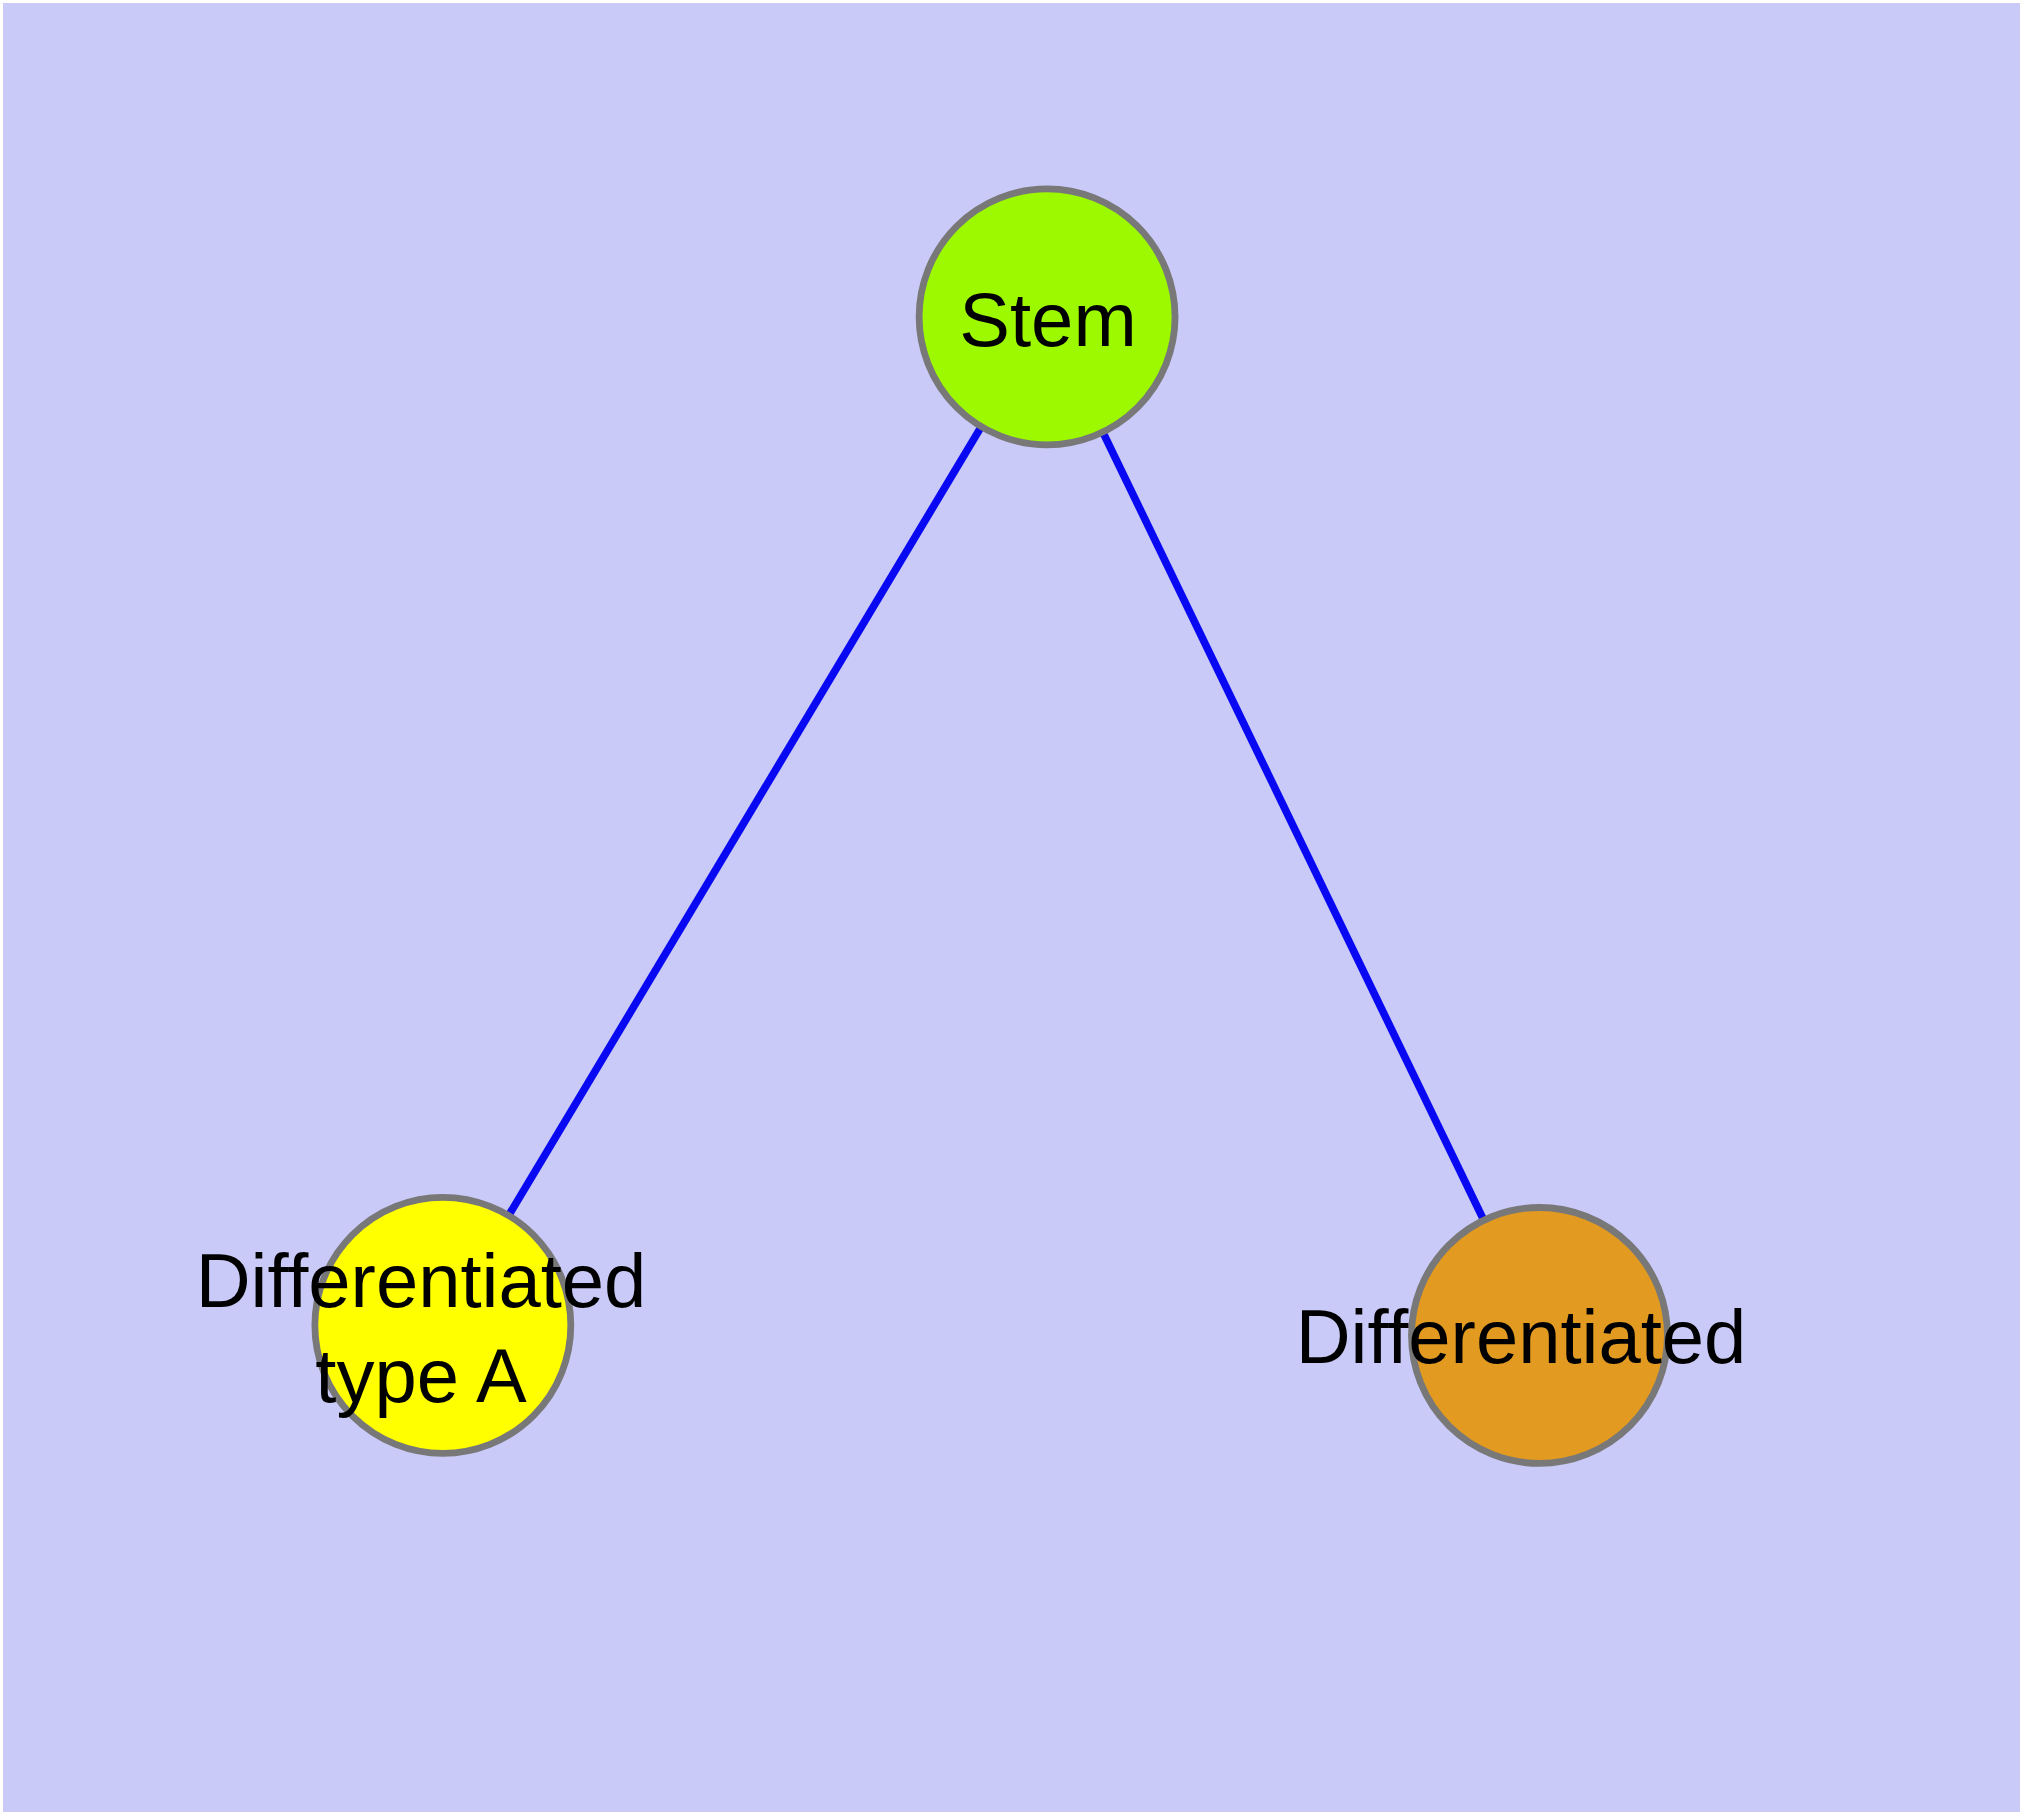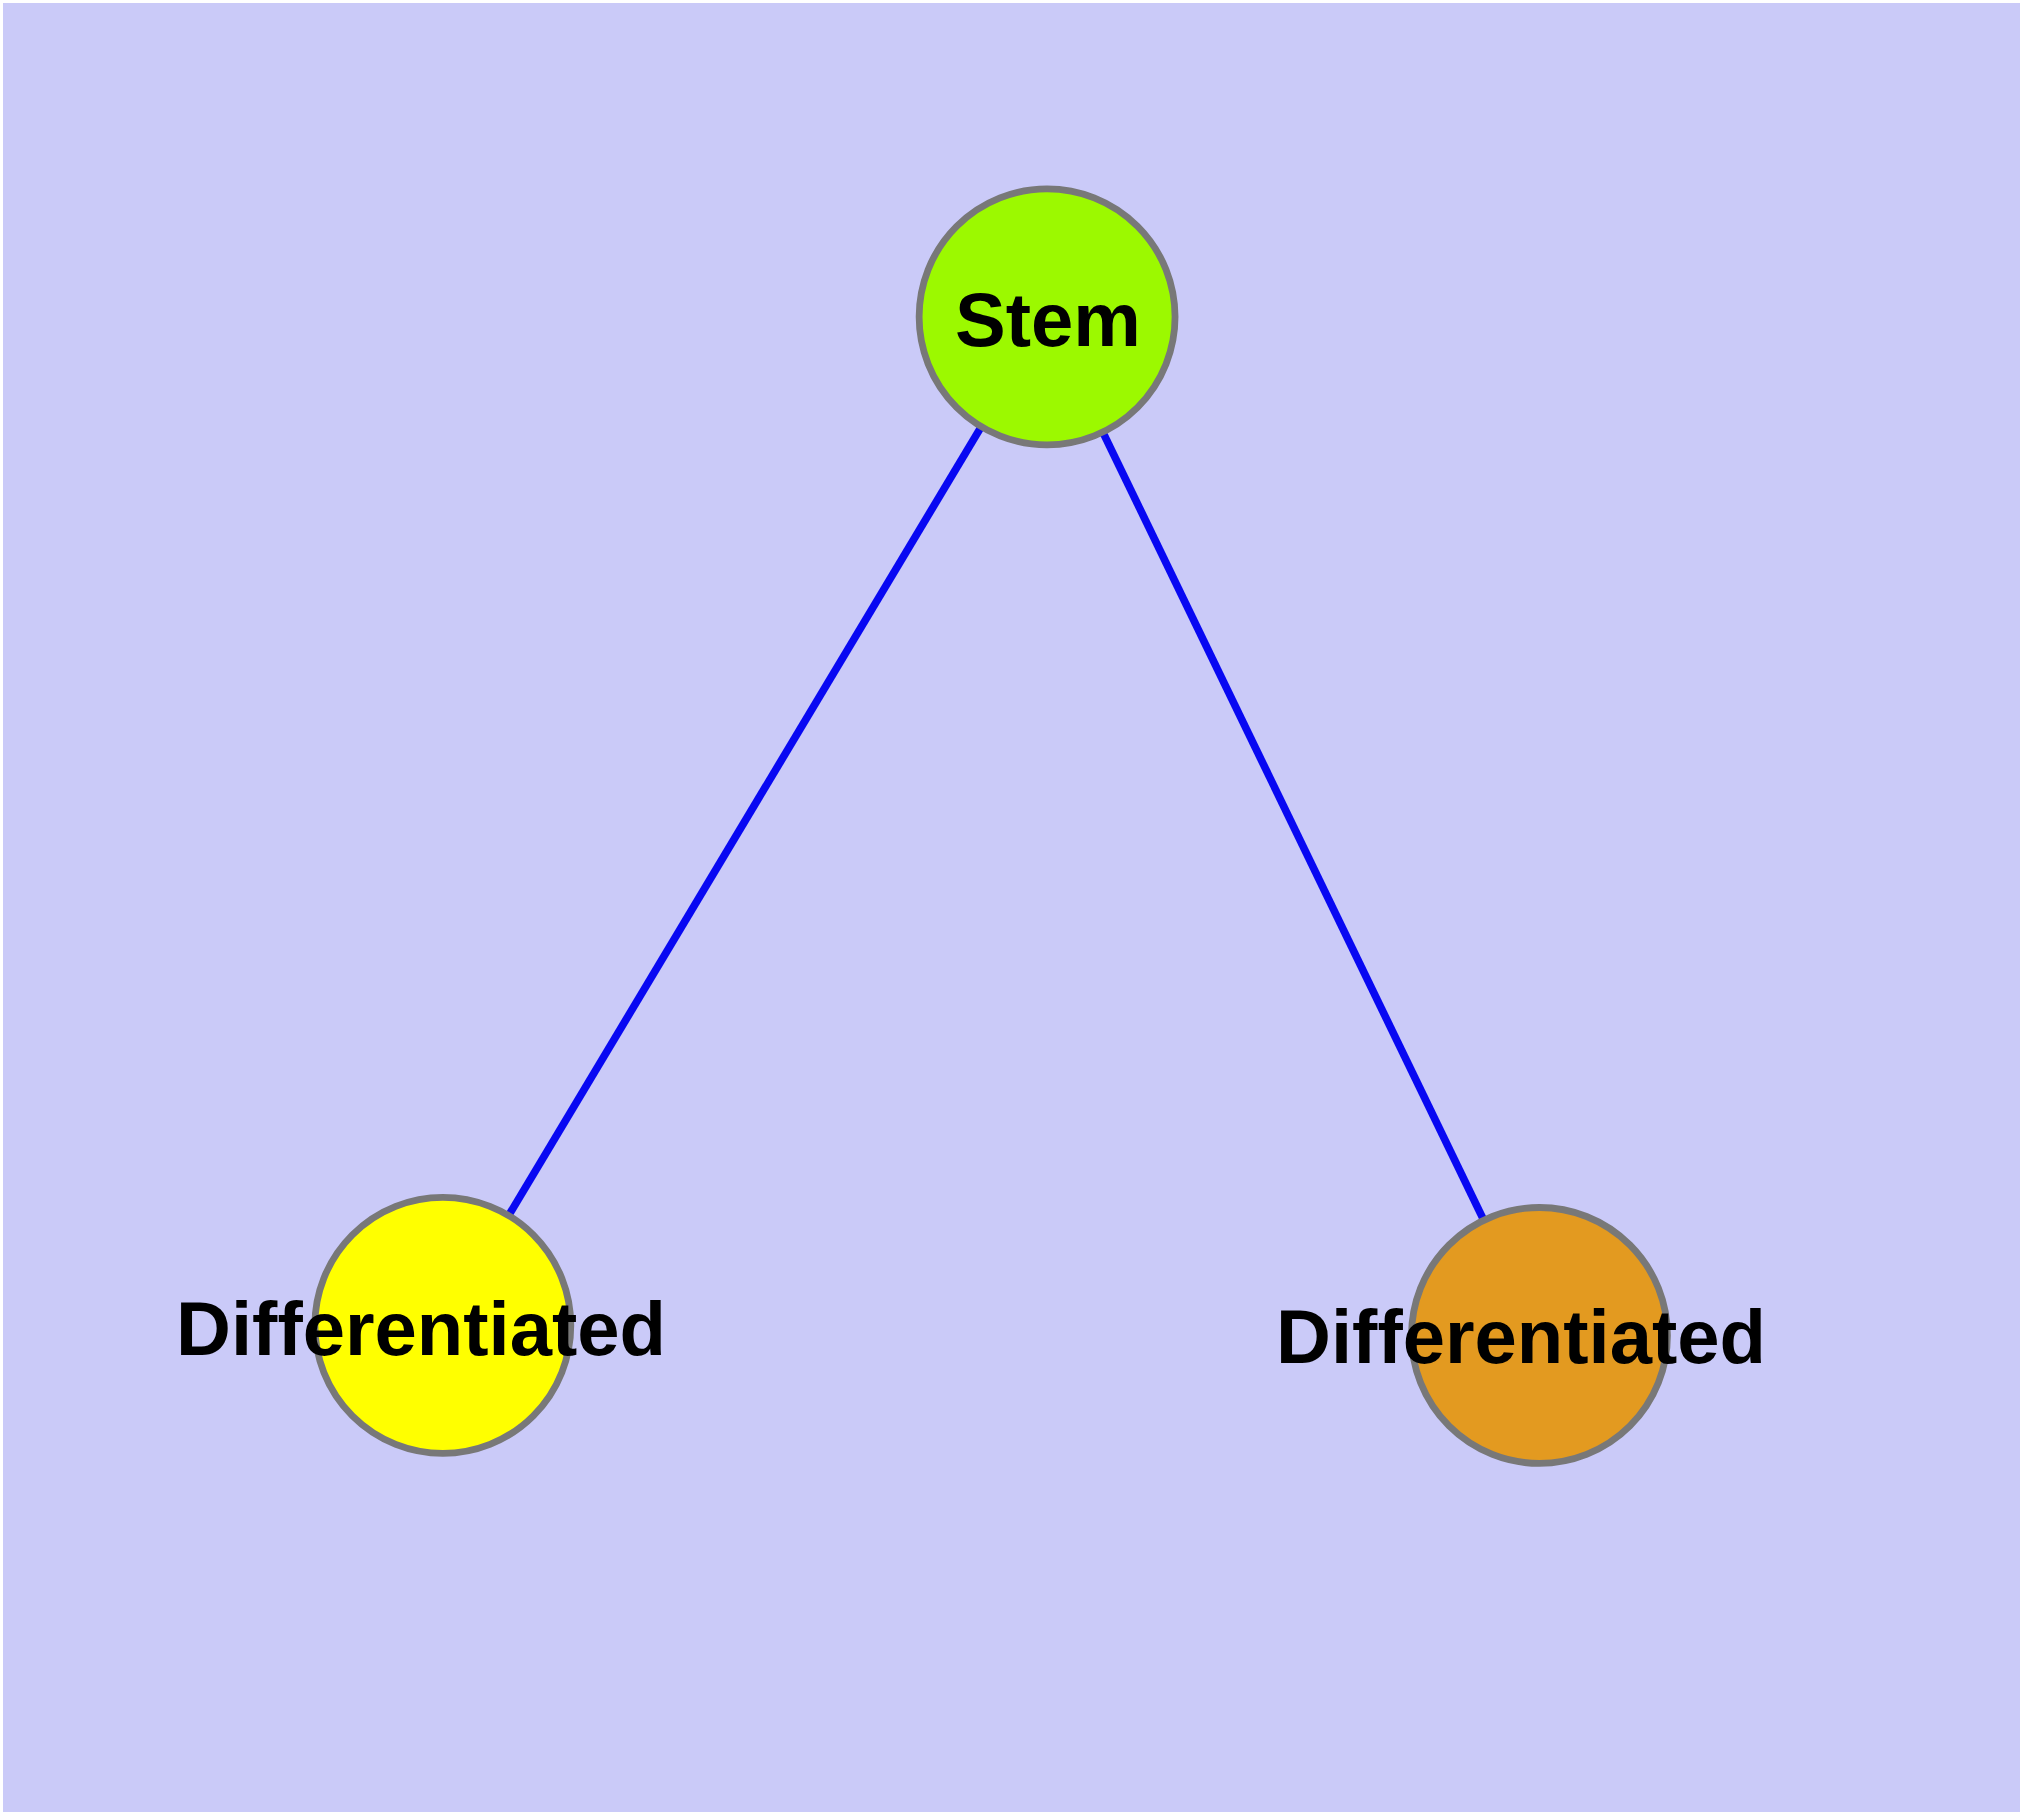--- a/index.html
+++ b/index.html
@@ -34,21 +34,21 @@
   }
   .graph-svg circle {
     stroke-width: 8;
   }
   .node-label {
     position: absolute;
     transform: translate(-50%, -50%);
     text-align: center;
     color: #000000;
     font-size: 76px;
-    font-weight: bold;
+    font-weight: normal;
     line-height: 95px;
     white-space: nowrap;
     pointer-events: none;
   }
 </style>
 </head>
 <body>
 
 <div class="canvas">
 
@@ -61,20 +61,21 @@
     <circle cx="519" cy="1560" r="151" fill="#FFFF00" stroke="#787878"></circle>
     <circle cx="1813" cy="1572" r="151" fill="#E39A20" stroke="#787878"></circle>
   </svg>
 
   <div class="node-label" style="left:1045px; top:316px;">
     <div>Stem</div>
   </div>
 
   <div class="node-label" style="left:418px; top:1325px;">
     <div>Differentiated</div>
+    <div>type A</div>
   </div>
 
   <div class="node-label" style="left:1518px; top:1333px;">
     <div>Differentiated</div>
   </div>
 
 </div>
 
 
 </body></html>

